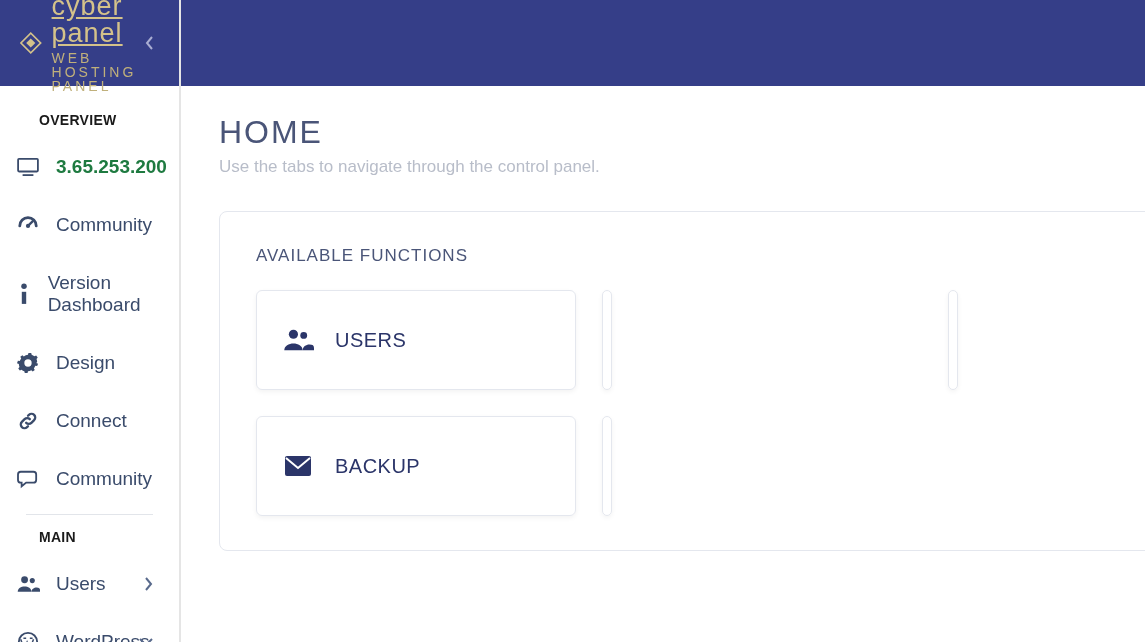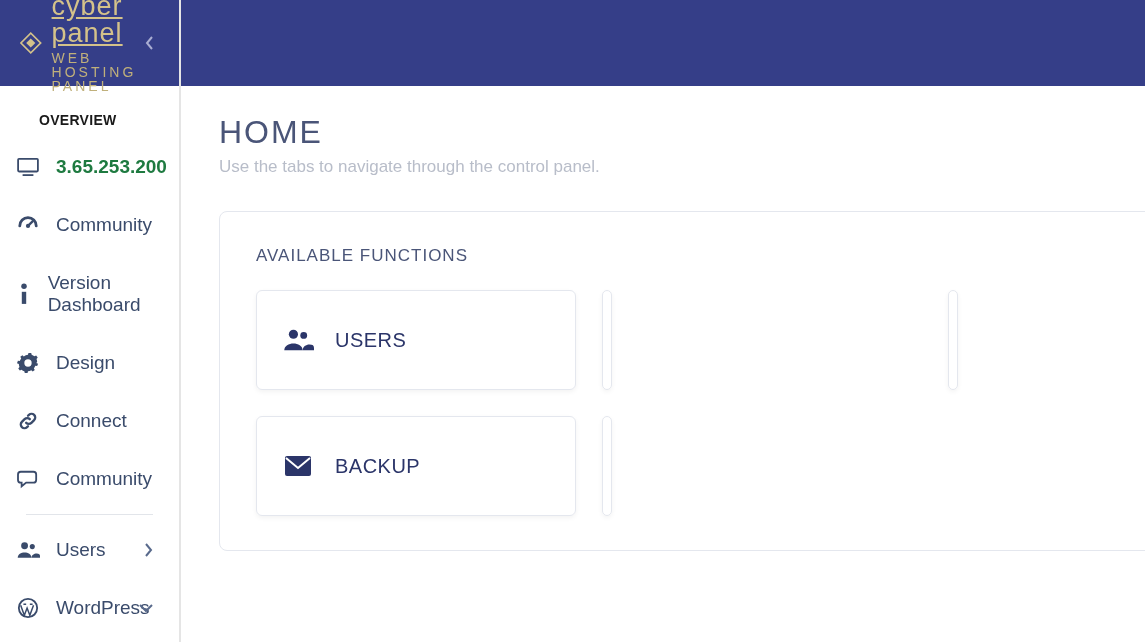--- a/index.html
+++ b/index.html
@@ -219,20 +219,21 @@
       <span class="icon-slot">
         <svg width="22" height="20" viewBox="0 0 24 22">
             <path d="M4 3h14a3 3 0 0 1 3 3v6a3 3 0 0 1-3 3H10l-5 4v-4H4a3 3 0 0 1-3-3V6a3 3 0 0 1 3-3z" fill="none" stroke="currentColor" stroke-width="2"></path>
           </svg>
       </span>
       <span class="label">Community</span>
     </div>
 
     <div class="divider"></div>
 
+    <div class="section-label">MAIN</div>
 
     <div class="nav-item">
       <span class="icon-slot">
         <svg width="24" height="20" viewBox="0 0 28 22">
             <circle cx="10" cy="6" r="4" fill="currentColor"></circle>
             <circle cx="19" cy="7" r="3" fill="currentColor"></circle>
             <path d="M2 20c0-4 4-6 8-6s8 2 8 6" fill="currentColor"></path>
             <path d="M18 20c0-3 3-5 6-5s4 1 4 3v2" fill="currentColor"></path>
           </svg>
       </span>

